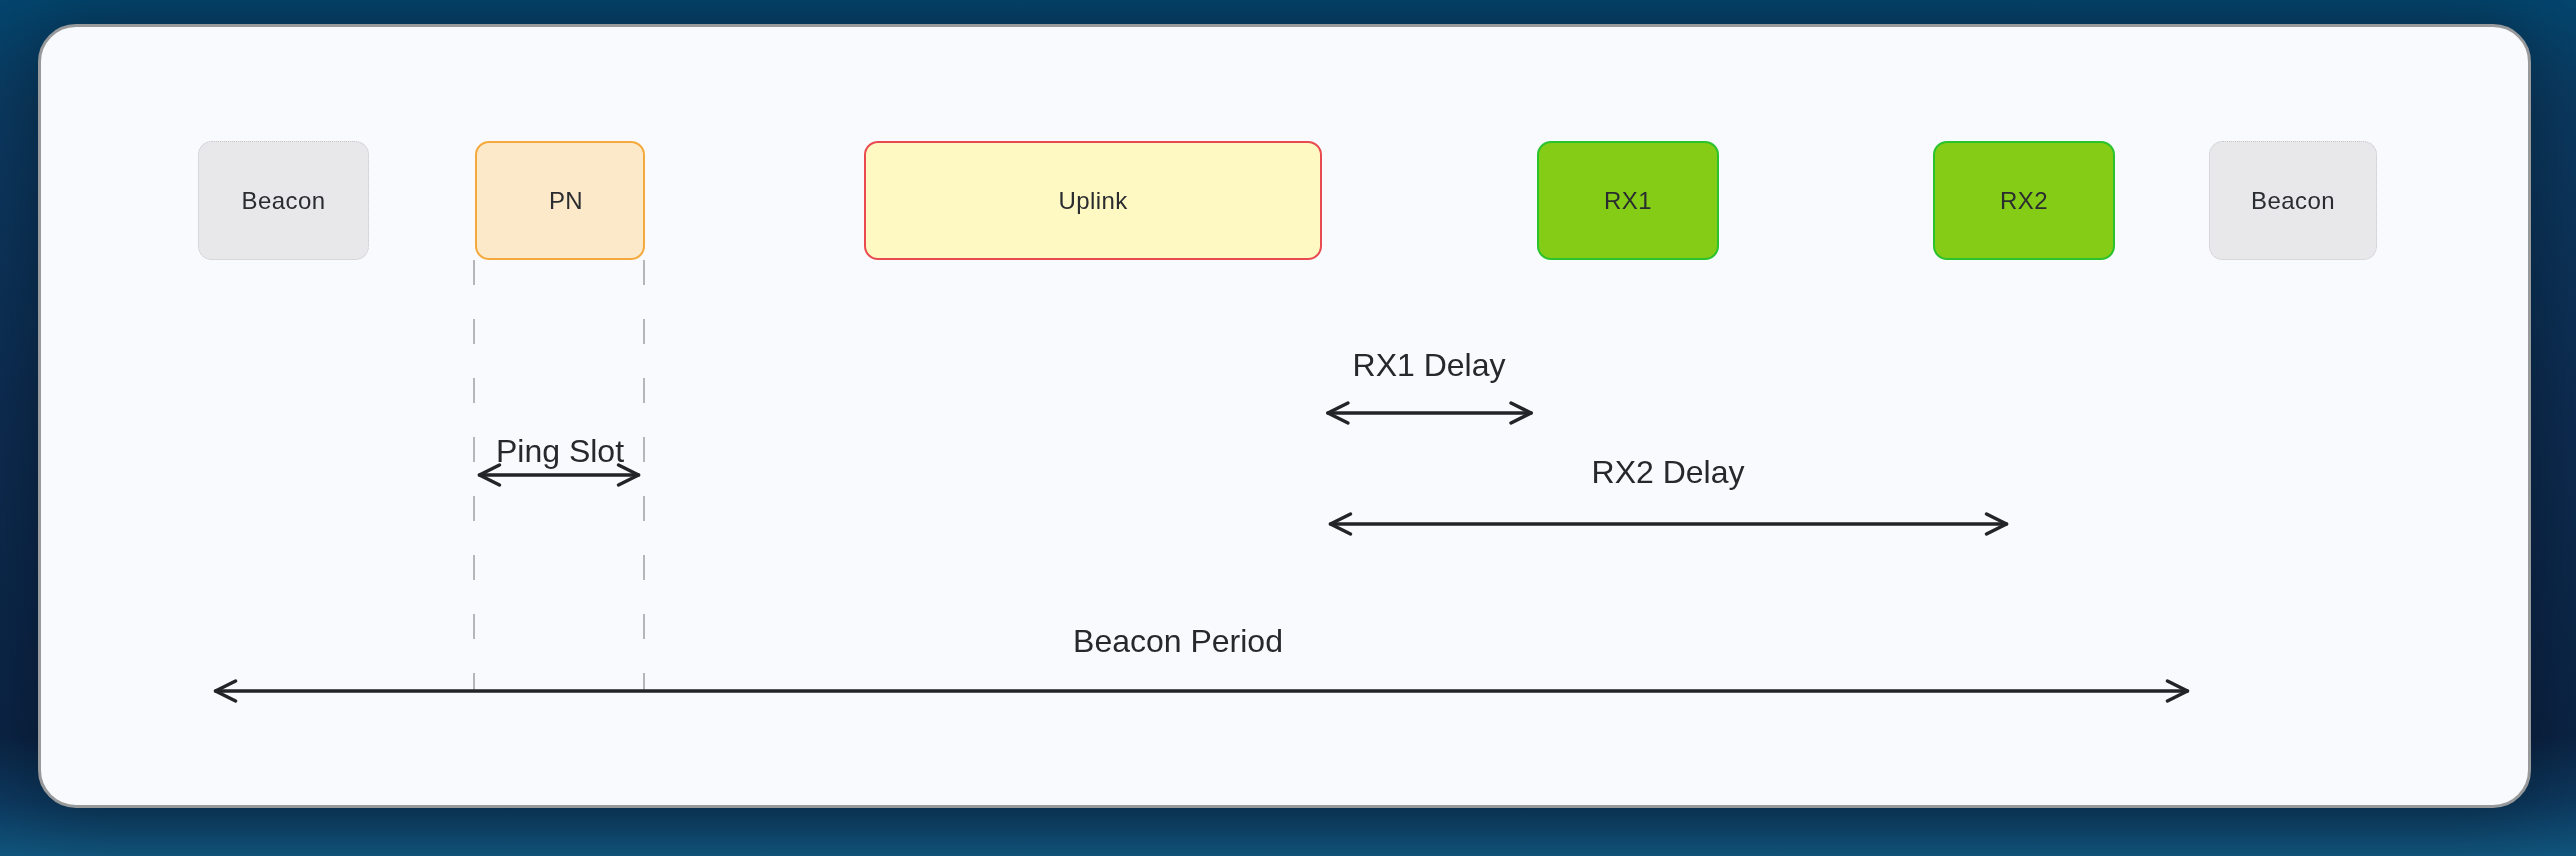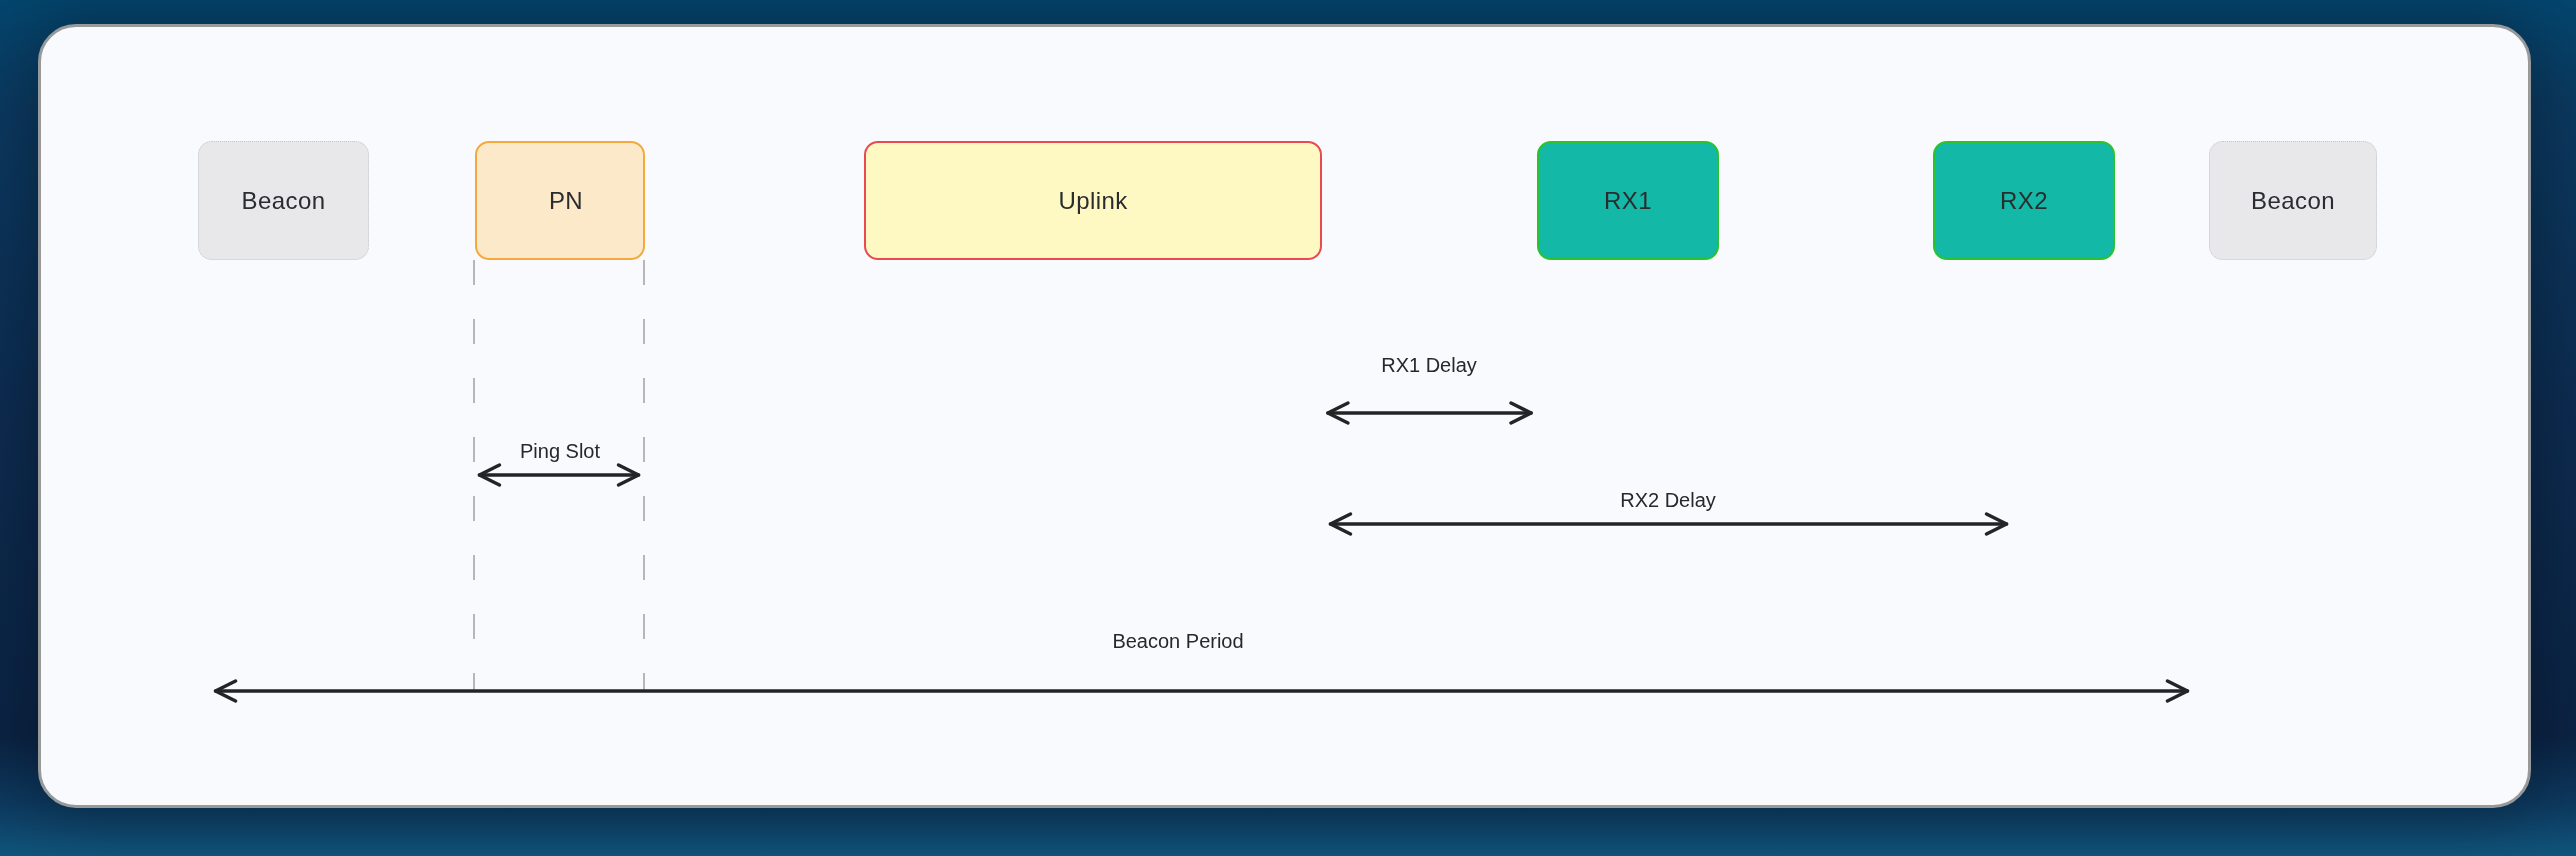--- a/index.html
+++ b/index.html
@@ -41,21 +41,21 @@
     display: flex;
     align-items: center;
     justify-content: center;
     font-size: 24px;
     color: #2a2c30;
     letter-spacing: 0.4px;
   }
   .node-gray   { background: #e8e8eb; border: 1.6px dotted #c6c6cb; }
   .node-orange { background: #fce9c9; border: 2.3px solid #f5a93d; padding-left: 12px; }
   .node-red    { background: #fef9c3; border: 2.3px solid #e94a50; }
-  .node-green  { background: #14b8a6; border: 2.3px solid #2bc32d; align-items: center; }
+  .node-green  { background: #84cc16; border: 2.3px solid #2bc32d; align-items: center; }
 
   #node-beacon-start { left: 198px;  width: 171px; }
   #node-pn           { left: 475px;  width: 170px; }
   #node-uplink       { left: 864px; width: 458px; }
   #node-rx1          { left: 1537px; width: 182px; }
   #node-rx2          { left: 1933px; width: 182px; }
   #node-beacon-end   { left: 2209px; width: 168px; }
 
   .dash-line {
     position: absolute;
@@ -65,27 +65,27 @@
     background: repeating-linear-gradient(to bottom,
       #b6b6ba 0px, #b6b6ba 25px,
       transparent 25px, transparent 59px);
   }
   #dash-left  { left: 473px; }
   #dash-right { left: 643px; }
 
   .annot-label {
     position: absolute;
     transform: translate(-50%, -50%);
-    font-size: 20px;
+    font-size: 32px;
     color: #26282b;
     white-space: nowrap;
   }
   #label-ping-slot     { left: 560px;  top: 427px; margin-top: 24px; }
   #label-rx1-delay     { left: 1429px; top: 365px; }
-  #label-rx2-delay     { left: 1668px; top: 500px; }
+  #label-rx2-delay     { left: 1668px; top: 472px; }
   #label-beacon-period { left: 1178px; top: 641px; }
 
   .arrow-svg { position: absolute; overflow: visible; }
   #arrow-ping-slot     { left: 473px;  top: 458px; }
   #arrow-rx1-delay     { left: 1321px; top: 396px; }
   #arrow-rx2-delay     { left: 1321px; top: 507px; }
   #arrow-beacon-period { left: 198px;  top: 674px; }
 
   .arrow-svg line, .arrow-svg polyline {
     stroke: #222426;

